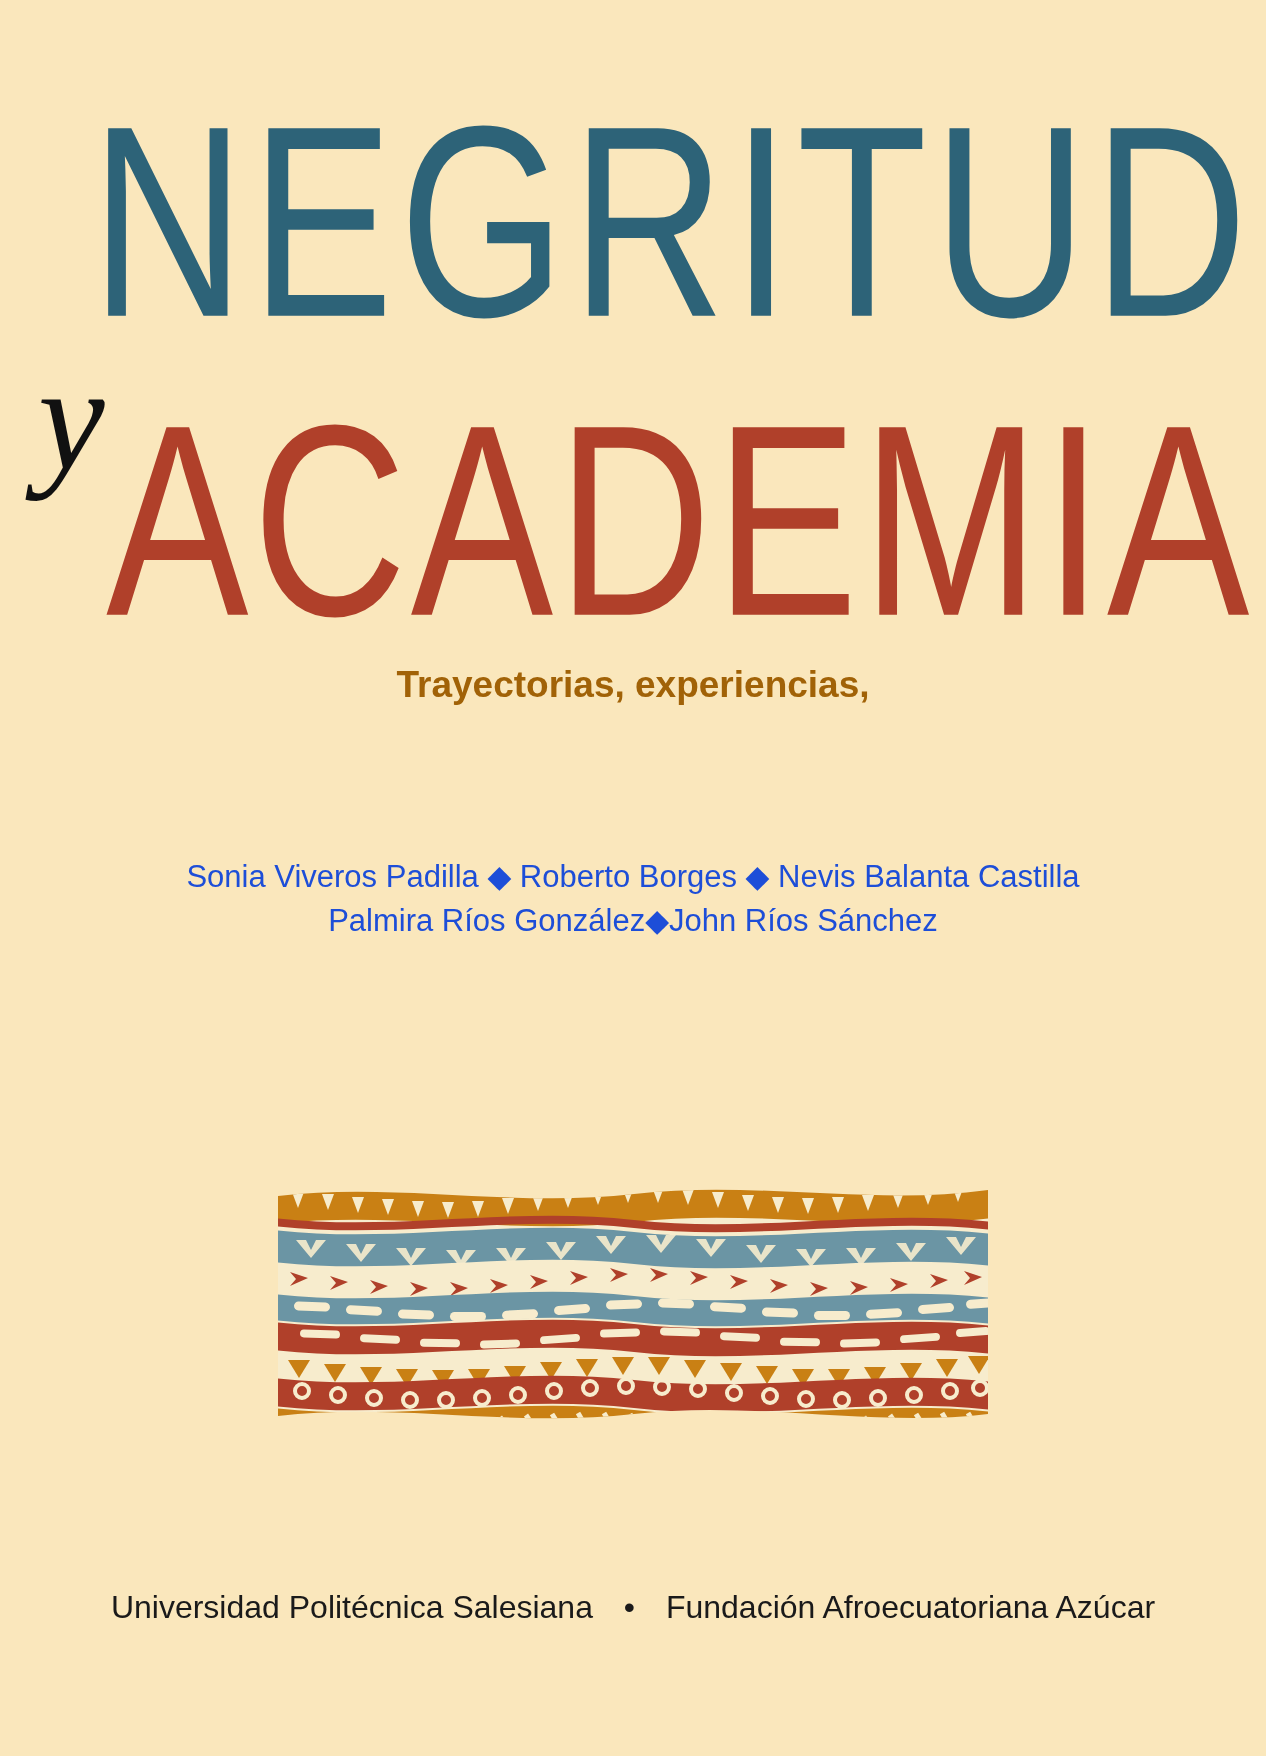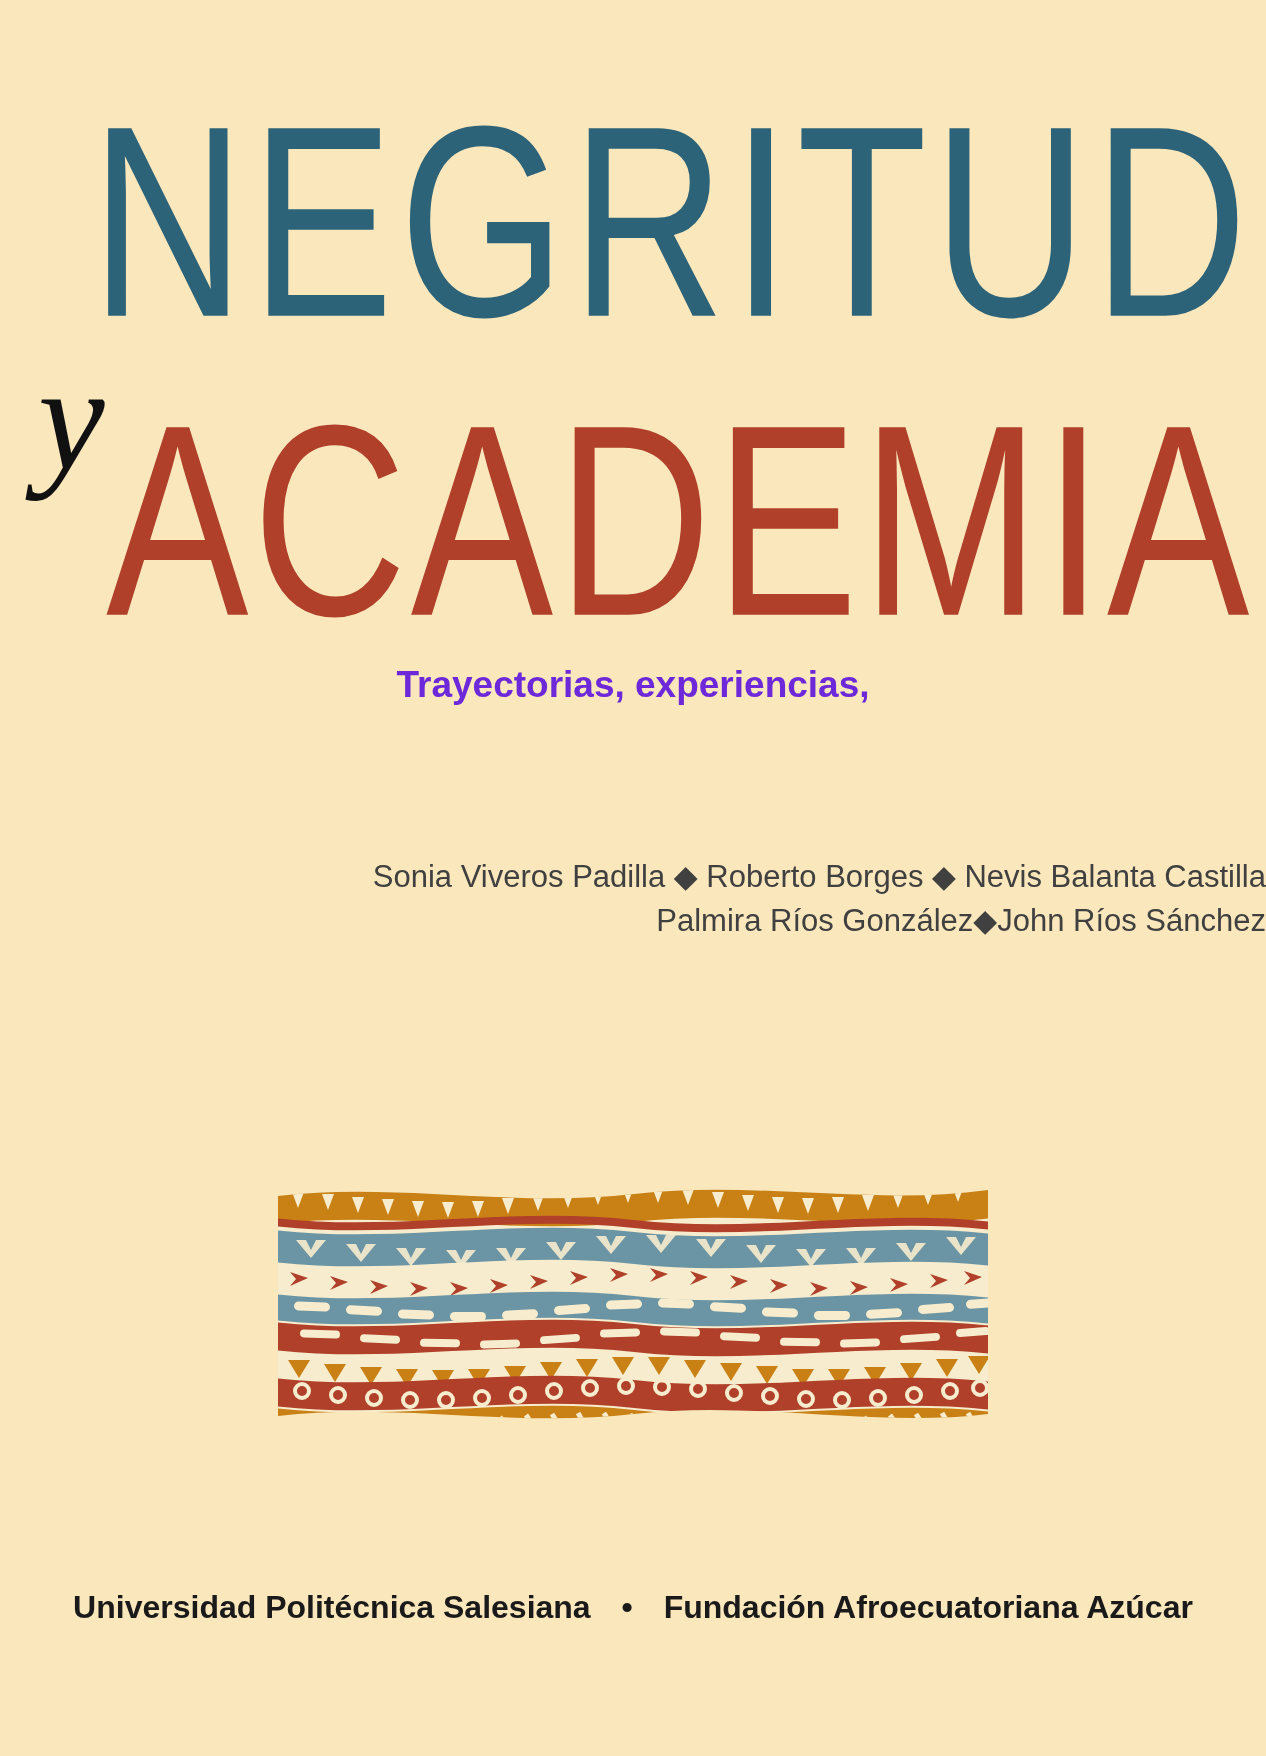--- a/index.html
+++ b/index.html
@@ -69,36 +69,36 @@
     line-height: 1;
   }
 
   
   .subtitle {
     position: absolute;
     top: 660px;
     left: 0;
     width: 100%;
     text-align: center;
-    color: #6d28d9;
+    color: #a16207;
     font-weight: bold;
     font-size: 37px;
     line-height: 1.35;
     padding: 0 30px;
     box-sizing: border-box;
   }
 
   
   .authors {
     position: absolute;
     top: 855px;
     left: 0;
     width: 100%;
-    text-align: right;
-    color: #404040;
+    text-align: center;
+    color: #1d4ed8;
     font-size: 31px;
     line-height: 1.42;
   }
   .authors .line { display: block; }
   .authors .coord {
     display: block;
     font-style: italic;
     margin-top: 8px;
     font-size: 31px;
   }
@@ -116,21 +116,20 @@
 
   
   .footer {
     position: absolute;
     bottom: 130px;
     left: 0;
     width: 100%;
     text-align: center;
     font-size: 32px;
     color: #1a1a1a;
-    font-weight: bold;
   }
   .footer .sep { margin: 0 22px; }
 </style>
 </head>
 <body>
 
 <div class="cover">
 
   <div class="title-block">
     <div class="title-main">NEGRITUD</div>

